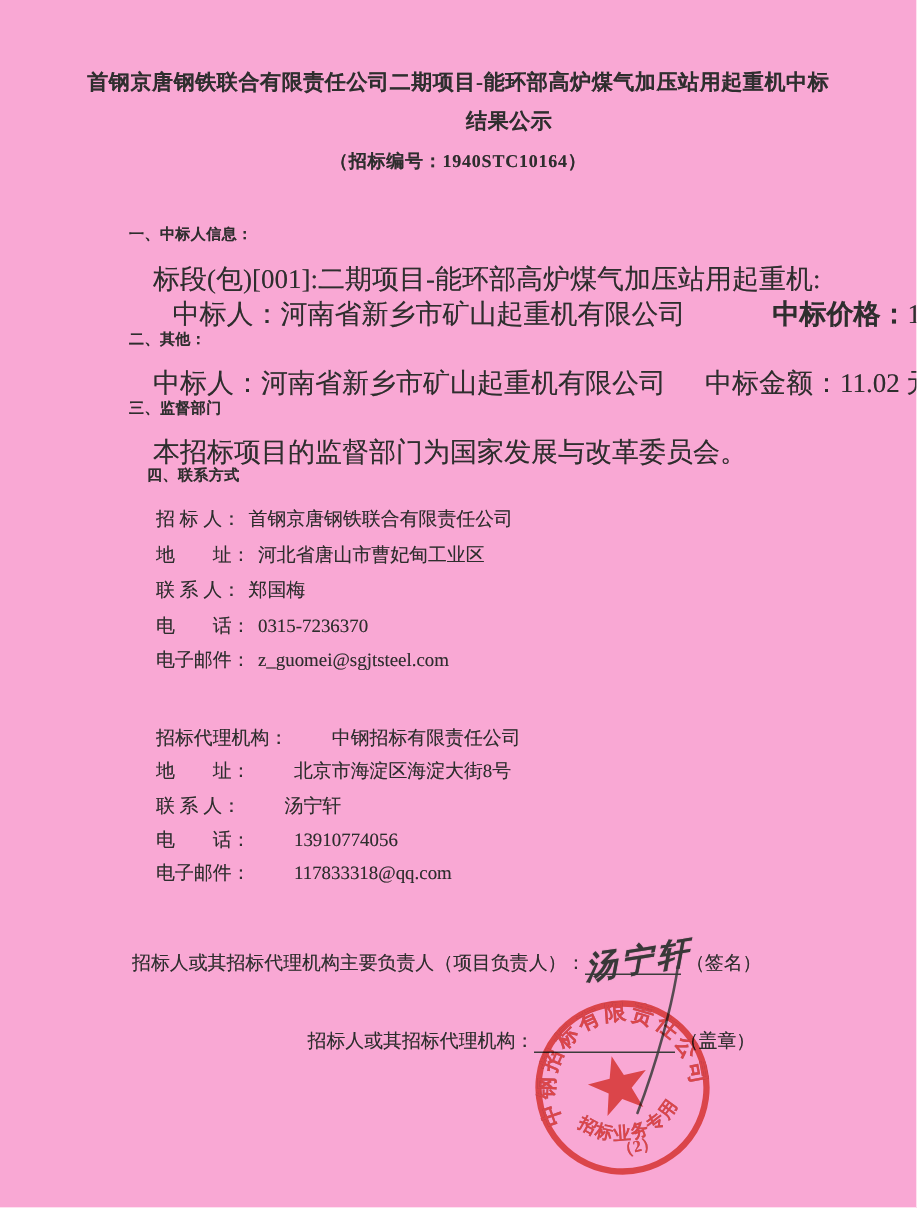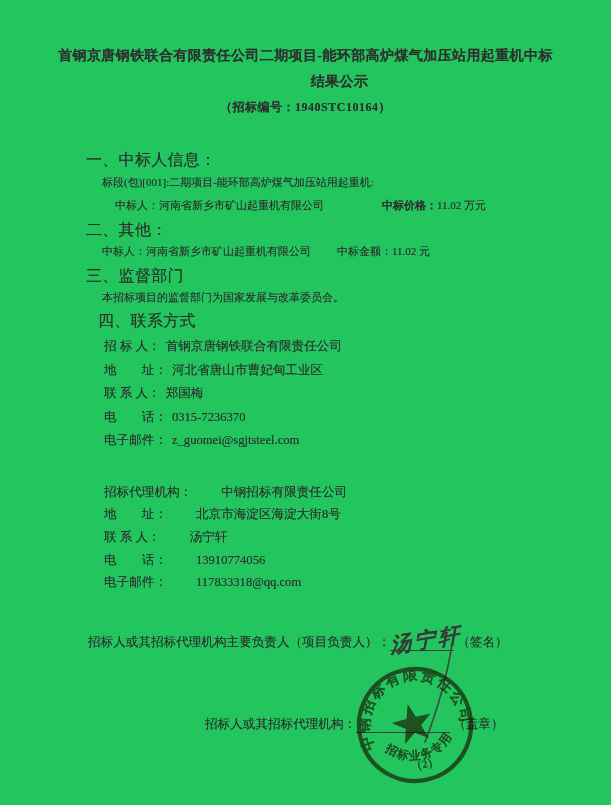--- a/index.html
+++ b/index.html
@@ -1,34 +1,34 @@
 <!DOCTYPE html>
 <html><head>
 <meta charset="utf-8">
 <style>
   html,body{margin:0;padding:0;background:#ffffff;}
   .page{
-    position:relative;width:611px;height:805px;background:#22c55e;overflow:hidden;
+    position:relative;width:611px;height:805px;background:#f9a8d4;overflow:hidden;
     color:#2e2e2e;font-family:"Liberation Serif","DejaVu Serif",serif;
     text-shadow:0 0 .4px rgba(40,40,40,.45);
   }
-  .line{position:absolute;white-space:nowrap;font-size:11px;line-height:1;}
+  .line{position:absolute;white-space:nowrap;font-size:18px;line-height:1;}
   .center{left:0;width:611px;text-align:center;}
   .bold{font-weight:700;}
   .title{font-size:14px;letter-spacing:.4px;}
   .tno{font-size:12px;letter-spacing:.5px;}
-  .heading{font-size:16px;font-weight:400;letter-spacing:.3px;}
+  .heading{font-size:10px;font-weight:700;letter-spacing:.3px;}
   .contact-block{position:absolute;left:104px;}
   .crow{display:flex;align-items:center;height:23.5px;font-size:12.6px;white-space:nowrap;}
   .crow .clabel{display:inline-block;}
   .crow .cvalue{margin-left:5px;}
   .agency .crow{height:22.6px;gap:24px;}
   .gap-price{margin-left:58px;font-weight:bold;}
   .gap-amount{margin-left:26px;}
-  .signline{position:absolute;display:flex;align-items:flex-end;font-size:12.6px;white-space:nowrap;}
+  .signline{position:absolute;display:flex;align-items:center;font-size:12.6px;white-space:nowrap;}
   .blank{display:inline-block;border-bottom:1.2px solid #3c3c3c;height:14px;}
   .sig-blank{width:64px;}
   .seal-blank{width:94px;}
   .suffix{margin-left:3px;}
   .signature-wrap{position:absolute;left:386px;top:616px;width:110px;height:140px;pointer-events:none;}
   .signature-name{
     position:absolute;left:4px;top:10px;display:inline-block;
     font-size:21px;font-weight:700;font-style:italic;letter-spacing:3px;
     color:#383838;transform:rotate(-9deg) skewX(-6deg);text-shadow:0 0 .6px rgba(40,40,40,.6);
   }
@@ -112,21 +112,21 @@
     <span class="suffix">（签名）</span>
   </div>
 
   <div class="signature-wrap">
     <svg class="flourish-svg" viewBox="0 0 110 140">
       <path d="M66,28 C62,55 52,92 39,126" fill="none" stroke="#3b3b3b" stroke-width="1.7" stroke-linecap="round" opacity="0.85"></path>
     </svg>
     <span class="signature-name">汤宁轩</span>
   </div>
 
-  <div class="signline" style="left:205px;top:716px;font-family:Liberation Mono, monospace;">
+  <div class="signline" style="left:205px;top:686px;font-family:Liberation Mono, monospace;">
     <span>招标人或其招标代理机构：</span>
     <span class="blank seal-blank"></span>
     <span class="suffix">（盖章）</span>
   </div>
 
   <svg class="stamp-svg" viewBox="0 0 128 128">
     <g transform="rotate(-14 64 64)">
       <circle cx="64" cy="64" r="56" fill="none" stroke="#dd5140" stroke-width="4.2"></circle>
       <path id="stampArc" d="M 20 78 A 46 46 0 1 1 108 78" fill="none"></path>
       <path id="stampBanner" d="M 27 79 A 45 45 0 0 0 101 79" fill="none"></path>

